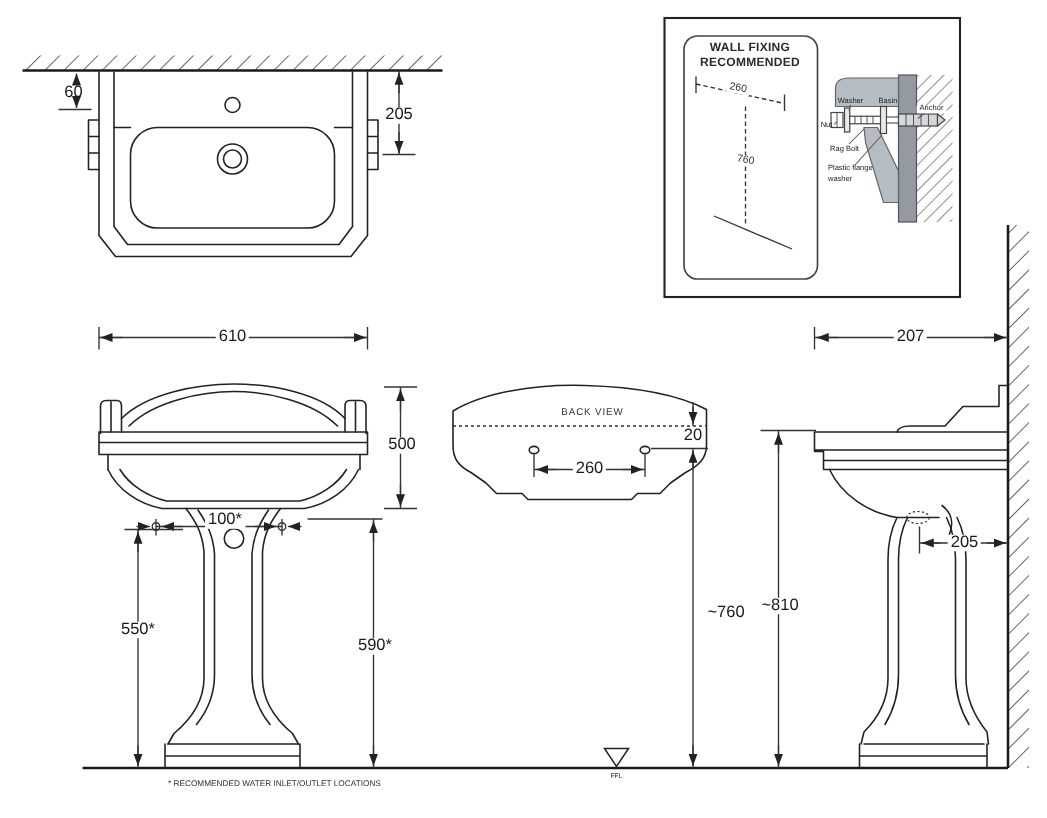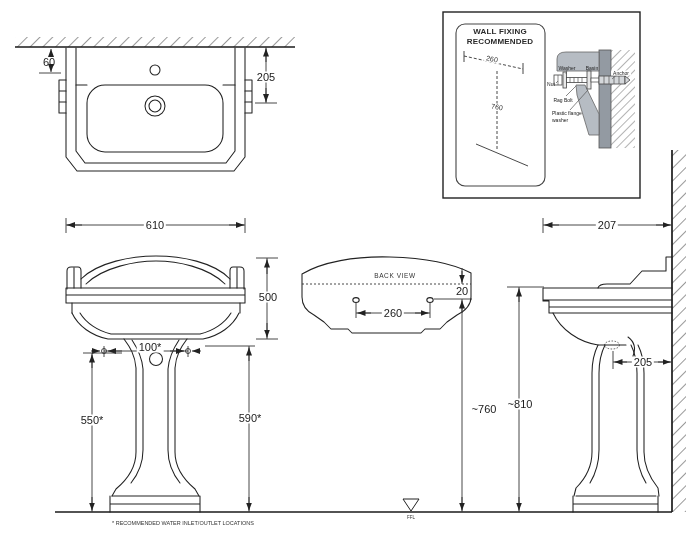--- a/index.html
+++ b/index.html
@@ -171,21 +171,21 @@
   </g>
 </svg>
 
 <div class="lbl" style="left:49px;top:62px">60</div>
 <div class="lbl bg" style="left:266px;top:77px">205</div>
 
 <div class="lbl bg" style="left:155px;top:225px">610</div>
 <div class="lbl bg" style="left:268px;top:297px">500</div>
 <div class="lbl bg" style="left:150px;top:347px">100*</div>
 <div class="lbl bg" style="left:92px;top:420px">550*</div>
-<div class="lbl bg" style="left:250px;top:418px">590*</div>
+<div class="lbl bg" style="left:250px;top:431px">590*</div>
 
 <div class="lbl s65" style="left:395px;top:276px">BACK VIEW</div>
 <div class="lbl bg" style="left:393px;top:313px">260</div>
 <div class="lbl bg" style="left:462px;top:291px">20</div>
 <div class="lbl bg" style="left:484px;top:409px">~760</div>
 
 <div class="lbl bg" style="left:607px;top:225px">207</div>
 <div class="lbl bg" style="left:643px;top:362px">205</div>
 <div class="lbl bg" style="left:520px;top:404px">~810</div>
 

